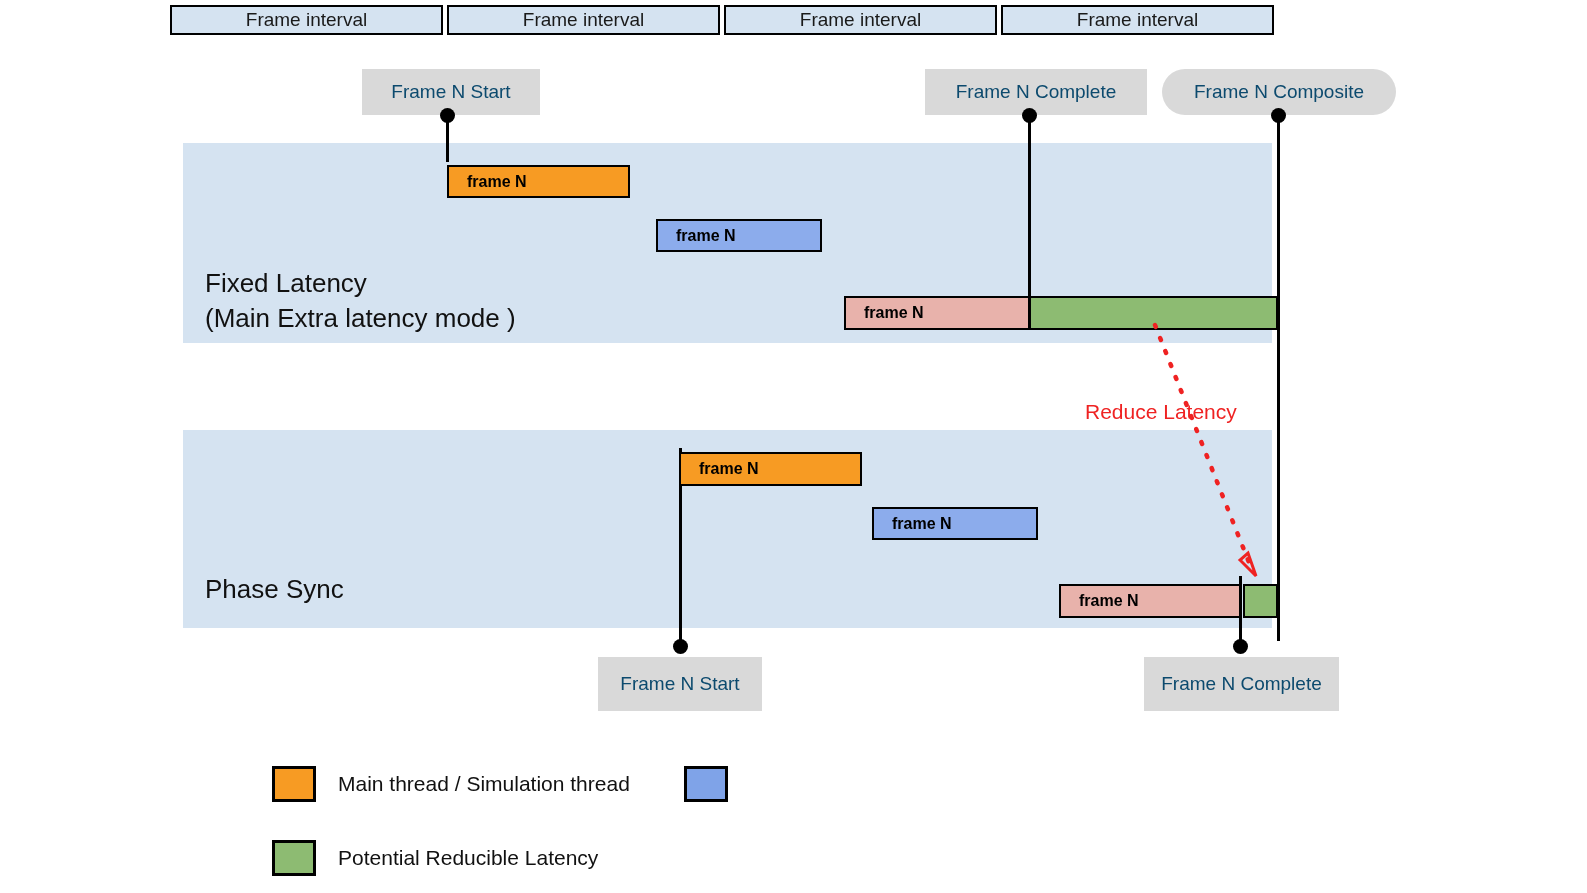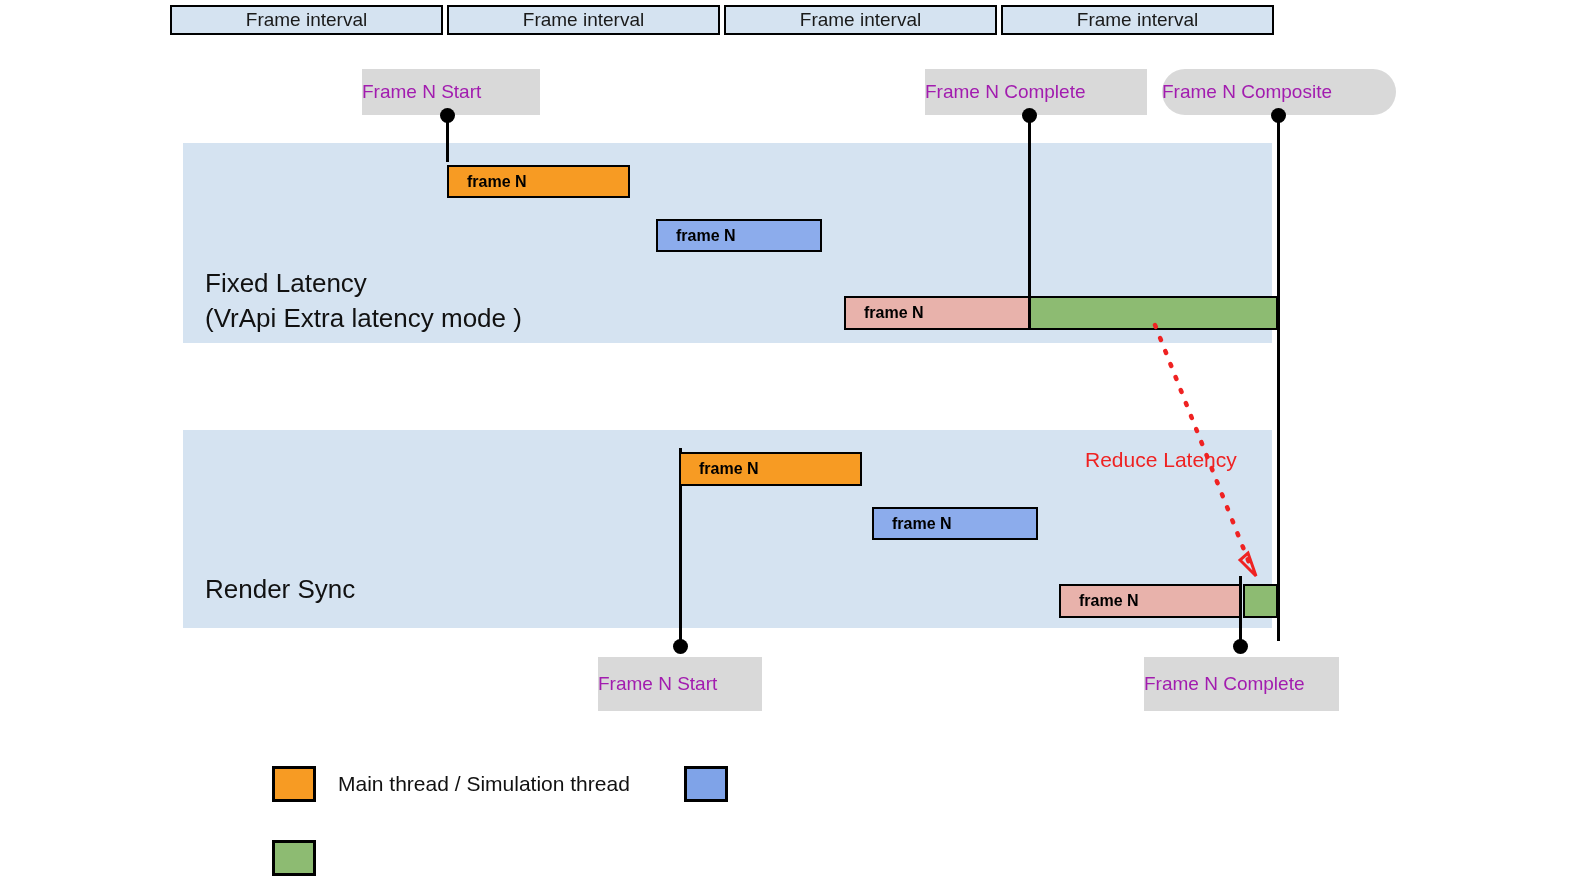--- a/index.html
+++ b/index.html
@@ -15,21 +15,21 @@
   .interval-box{
     flex:1 1 0;margin-right:4px;background:#d5e3f1;border:2px solid #000;
     display:flex;align-items:center;justify-content:center;
     font-size:19px;color:#1a1a1a;box-sizing:border-box;
   }
   .interval-box:last-child{margin-right:0;}
 
   
   .evt{
     position:absolute;background:#d9d9d9;display:flex;align-items:center;
-    justify-content:flex-start;font-size:19px;color:#a21caf;box-sizing:border-box;
+    justify-content:center;font-size:19px;color:#0c4a6e;box-sizing:border-box;
   }
 
   
   .band{position:absolute;background:#d5e3f1;}
 
   
   .band-title{position:absolute;font-size:26px;color:#111;line-height:1.35;white-space:pre;}
 
   
   .bar{
@@ -89,22 +89,22 @@
     <span>Frame N Complete</span>
   </div>
   <div class="evt" style="left:1162px;top:69px;width:234px;height:46px;border-radius:23px;">
     <span>Frame N Composite</span>
   </div>
 
   <div class="band" style="left:183px;top:143px;width:1089px;height:200px;"></div>
   <div class="band" style="left:183px;top:430px;width:1089px;height:198px;"></div>
 
   <div class="band-title" style="left:205px;top:266px;">Fixed Latency
-(VrApi Extra latency mode )</div>
-  <div class="band-title" style="left:205px;top:572px;">Render Sync</div>
+(Main Extra latency mode )</div>
+  <div class="band-title" style="left:205px;top:572px;">Phase Sync</div>
 
   <div class="vline" style="left:446px;top:114px;height:48px;"></div>
 
   <div class="vline" style="left:1028px;top:114px;height:210px;"></div>
 
   <div class="vline" style="left:1277px;top:114px;height:527px;"></div>
 
   <div class="vline" style="left:679px;top:448px;height:202px;"></div>
 
   <div class="vline" style="left:1239px;top:576px;height:74px;"></div>
@@ -145,32 +145,33 @@
     <span>Frame N Start</span>
   </div>
   <div class="evt" style="left:1144px;top:657px;width:195px;height:54px;">
     <span>Frame N Complete</span>
   </div>
 
   <svg class="arrow-svg" viewBox="0 0 1587 893">
     <path d="M1155 325 L1250 565" stroke="#ef2222" stroke-width="4.5" stroke-dasharray="2 12" stroke-linecap="round" fill="none"></path>
     <path d="M1240 560 L1256 576 L1248 553 Z" stroke="#ef2222" stroke-width="3" fill="none"></path>
   </svg>
-  <div class="reduce-label" style="left:1085px;top:400px;margin-top:48px;">Reduce Latency</div>
+  <div class="reduce-label" style="left:1085px;top:400px;">Reduce Latency</div>
 
   <div class="legend">
     <div class="legend-row">
       <div class="legend-item first">
         <div class="swatch sw-orange"></div>
         <div class="legend-text">Main thread / Simulation thread</div>
       </div>
       <div class="legend-item">
         <div class="swatch sw-blue"></div>
       </div>
     </div>
     <div class="legend-row">
       <div class="legend-item">
         <div class="swatch sw-green"></div>
+        <div class="legend-text">Potential Reducible  Latency</div>
       </div>
     </div>
   </div>
 
 </div>
 
 </body></html>

